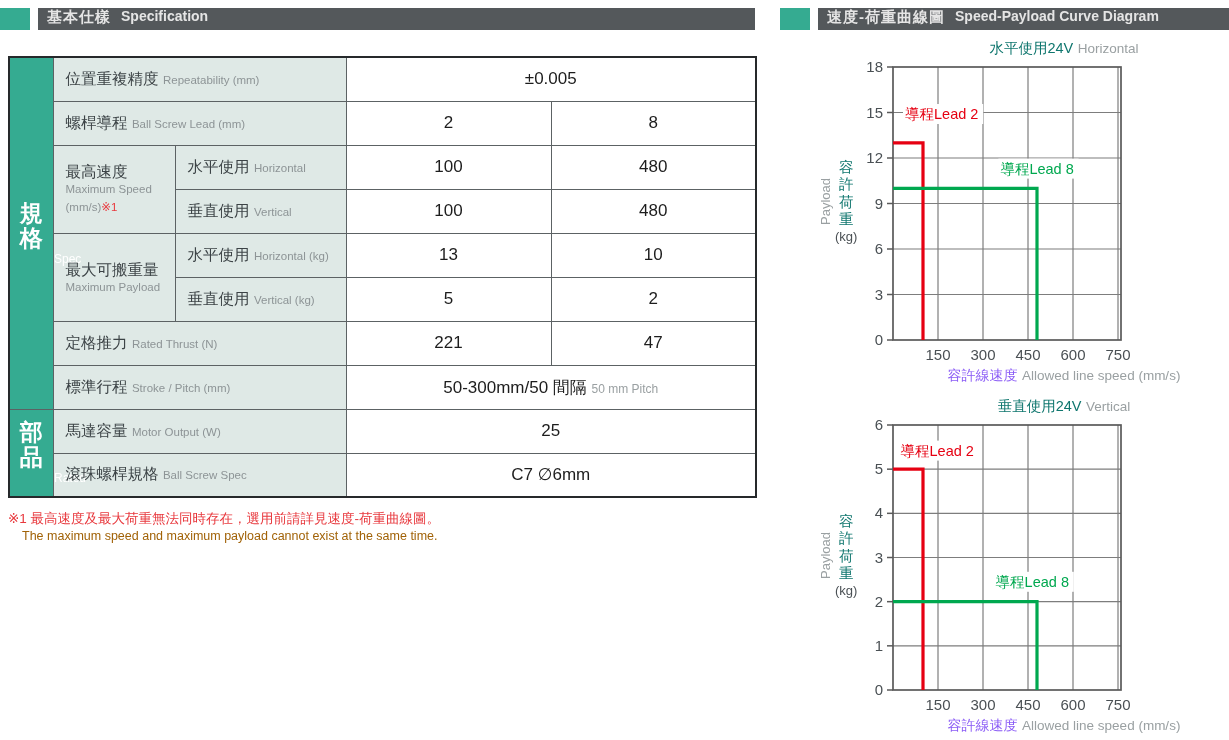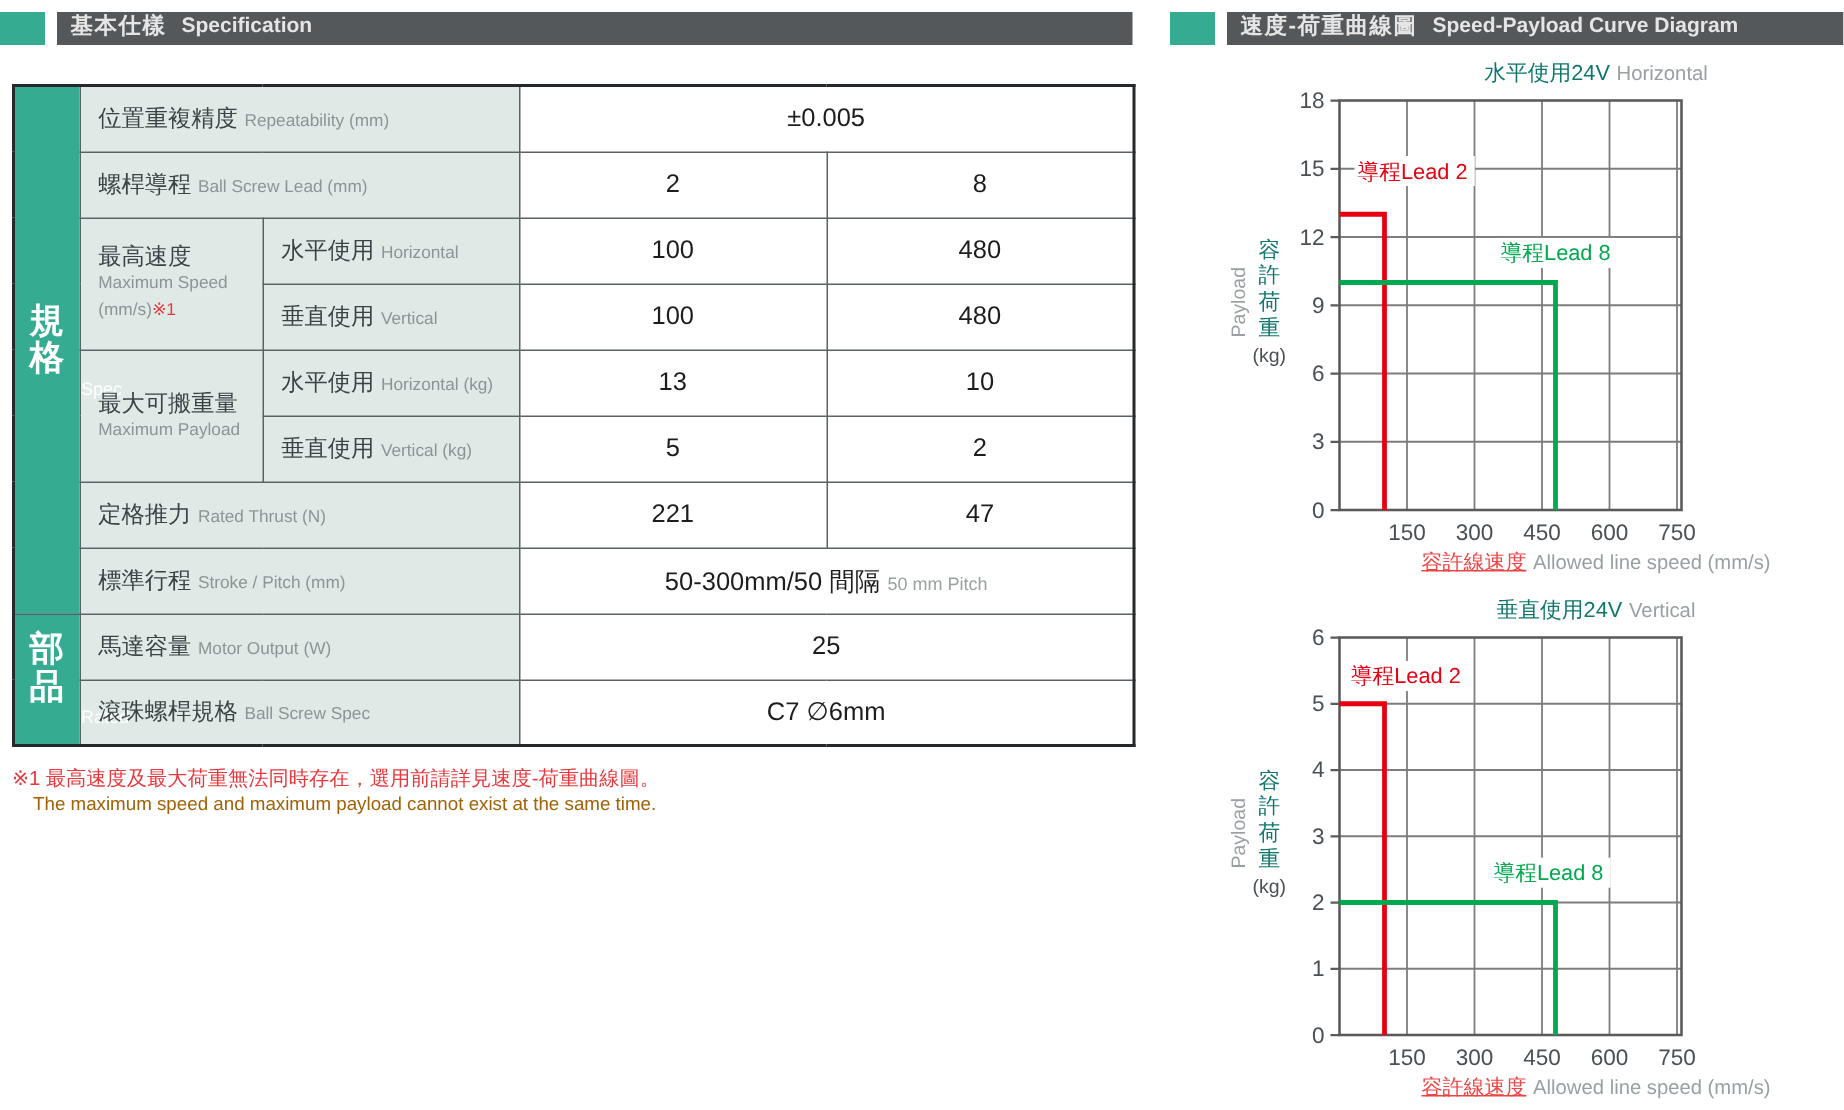--- a/index.html
+++ b/index.html
@@ -73,21 +73,21 @@
     font-size:14.5px; color:#0f766e; line-height:1.18;
   }
   .yl-unit { font-size:13px; color:#4a5054; margin-top:1px; }
 
   .plot svg { display:block; }
   .plot text { font-family:"Liberation Sans","DejaVu Sans",sans-serif; }
   .plot .tick { font-size:15px; fill:#4a5054; }
   .plot .series-label { font-size:14.5px; }
 
   .xlabel { text-align:center; padding-left:92px; height:22px; margin-top:-4px; }
-  .xl-cjk { font-size:14px; color:#ef4444;text-decoration:underline; }
+  .xl-cjk { font-size:14px; color:#8b5cf6; }
   .xl-en  { font-size:13.5px; color:#9aa0a2; }
 </style>
 </head>
 <body>
 
 <div class="page">
 
   <div class="left-col">
 
     <div class="secbar" style="width:755px;">

